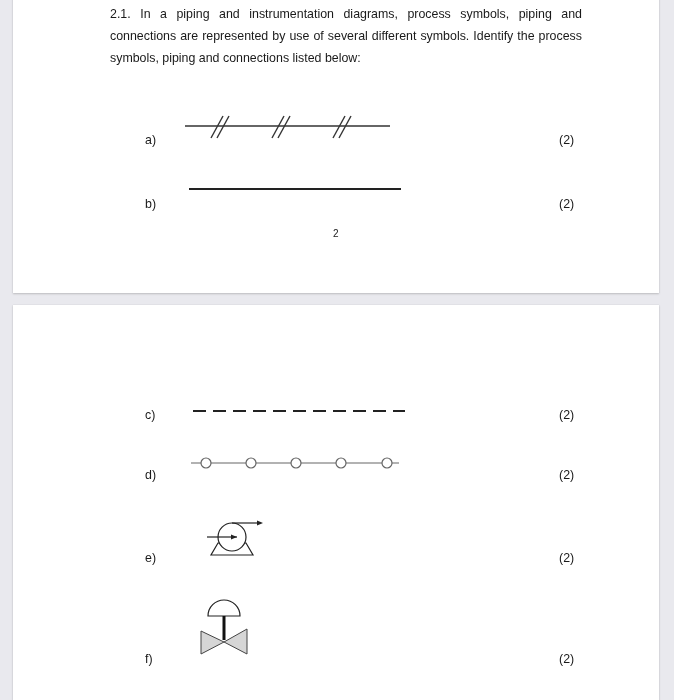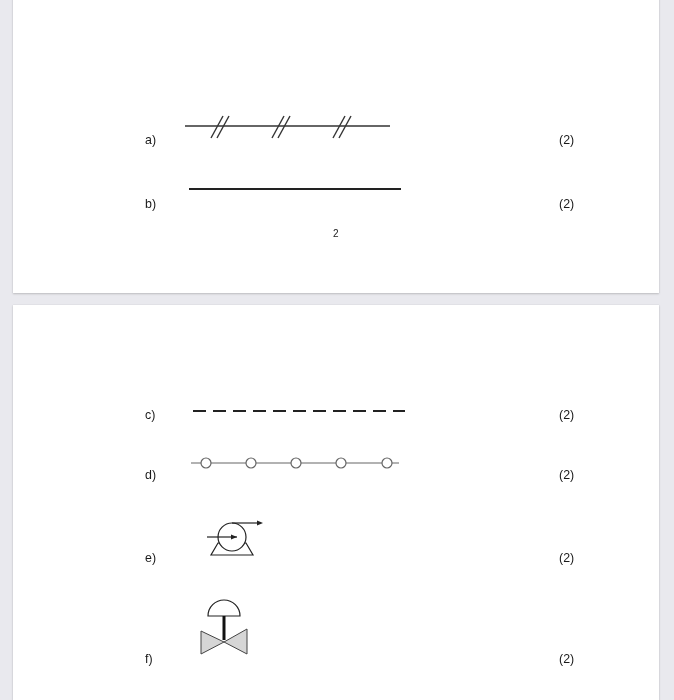--- a/index.html
+++ b/index.html
@@ -36,20 +36,21 @@
     .pagenum {
       position: absolute;
       font-size: 10px;
     }
     svg.sym { position: absolute; overflow: visible; }
   </style>
 </head>
 <body>
 
 <div class="page page1">
+  <p class="para">2.1. In a piping and instrumentation diagrams, process symbols, piping and connections are represented by use of several different symbols. Identify the process symbols, piping and connections listed below:</p>
 
   <span class="label" style="left:132px; top:137px;">a)</span>
   <svg class="sym" style="left:170px; top:120px;" width="215" height="30">
     <line x1="2" y1="10" x2="207" y2="10" stroke="#333" stroke-width="1.4"></line>
     <g stroke="#333" stroke-width="1.4">
       <line x1="28" y1="22" x2="40" y2="0"></line>
         <line x1="34" y1="22" x2="46" y2="0"></line>
       <line x1="89" y1="22" x2="101" y2="0"></line>
         <line x1="95" y1="22" x2="107" y2="0"></line>
       <line x1="150" y1="22" x2="162" y2="0"></line>

